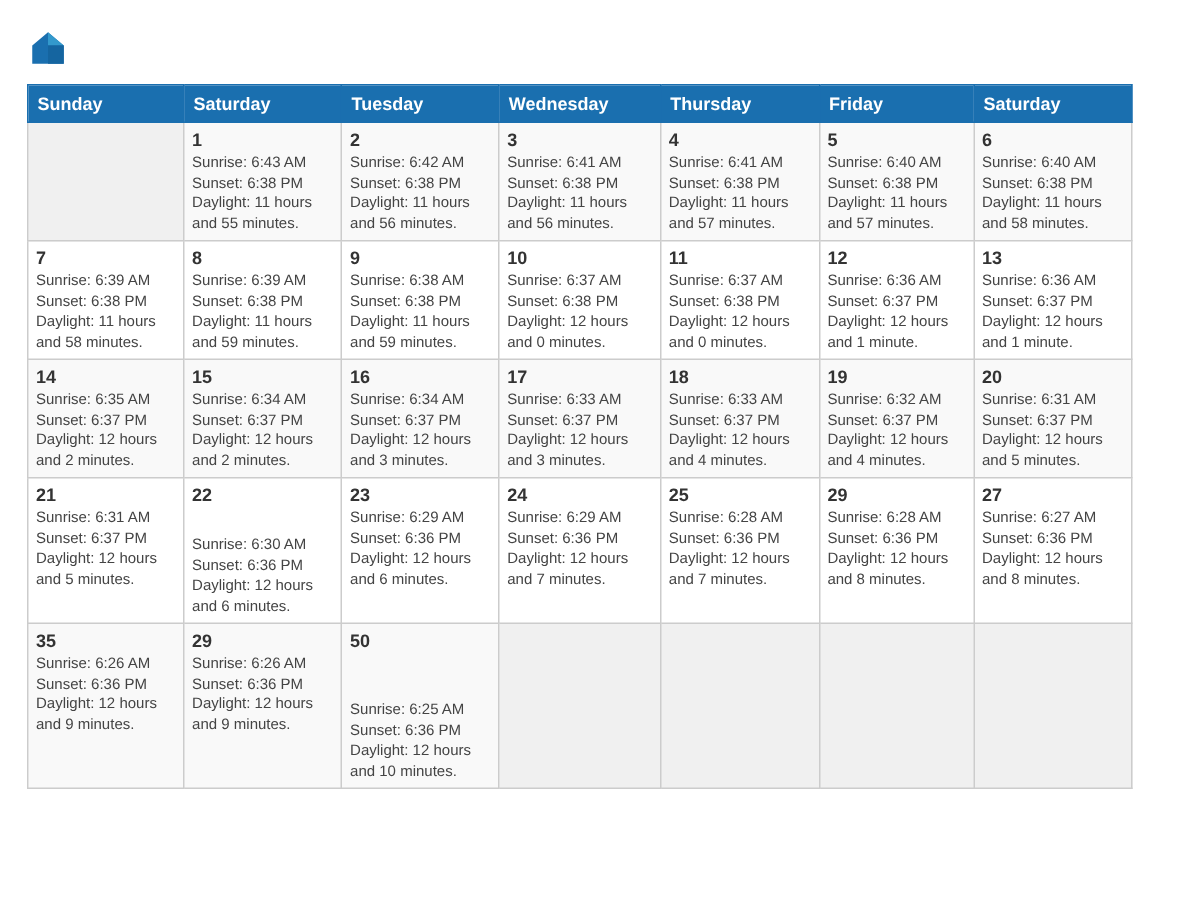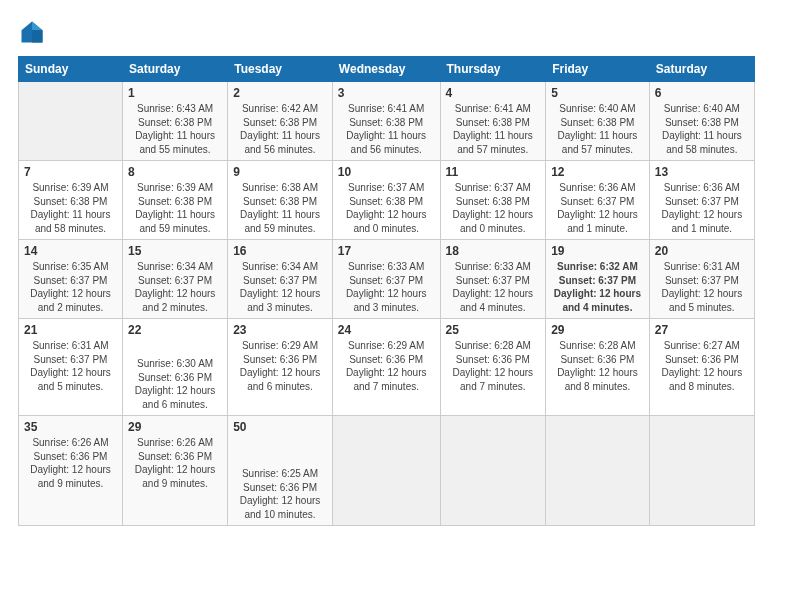--- a/index.html
+++ b/index.html
@@ -92,21 +92,20 @@
       font-weight: bold;
       font-size: 12px;
       color: #333;
       display: block;
       margin-bottom: 2px;
     }
     .day-info {
       color: #444;
       font-size: 10px;
       line-height: 1.35;
-      text-align: center;
     }
     .empty-cell {
       background: #f0f0f0 !important;
     }
   </style>
 </head>
 <body>
 
 <div class="page">
   <div class="header">
@@ -267,21 +266,21 @@
           </td>
           <td>
             <span class="day-number">18</span>
             <div class="day-info" style="white-space: pre-line;">Sunrise: 6:33 AM
 Sunset: 6:37 PM
 Daylight: 12 hours
 and 4 minutes.</div>
           </td>
           <td>
             <span class="day-number">19</span>
-            <div class="day-info" style="white-space: pre-line; font-weight: bold;">Sunrise: 6:32 AM
+            <div class="day-info" style="white-space: pre-line;">Sunrise: 6:32 AM
 Sunset: 6:37 PM
 Daylight: 12 hours
 and 4 minutes.</div>
           </td>
           <td>
             <span class="day-number">20</span>
             <div class="day-info" style="white-space: pre-line;">Sunrise: 6:31 AM
 Sunset: 6:37 PM
 Daylight: 12 hours
 and 5 minutes.</div>

